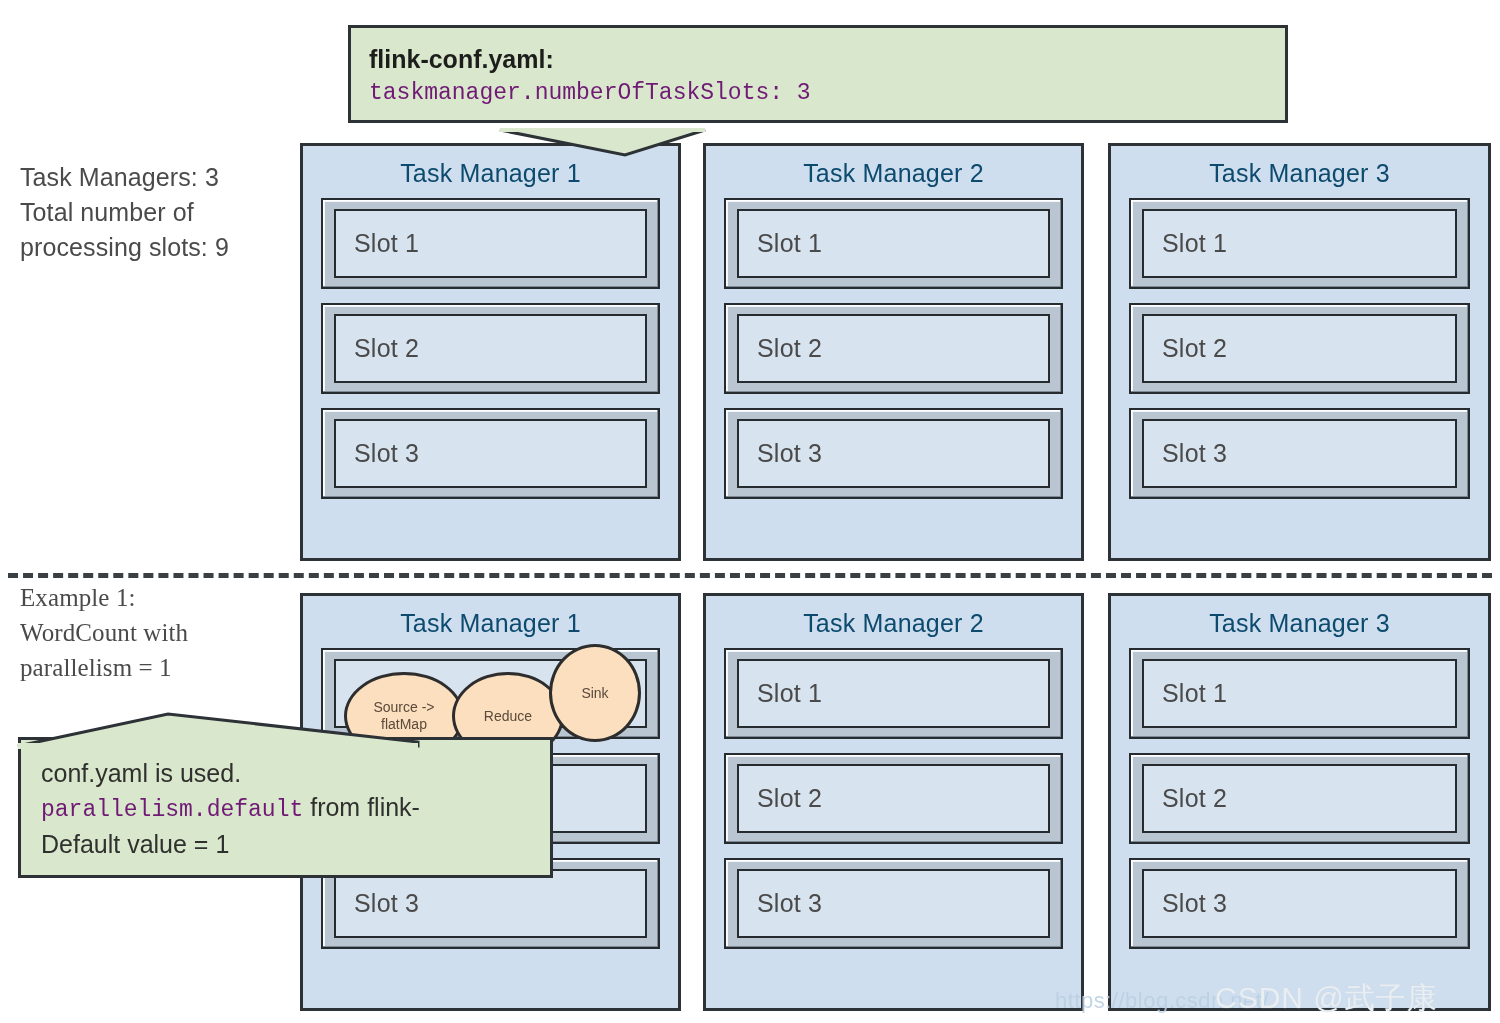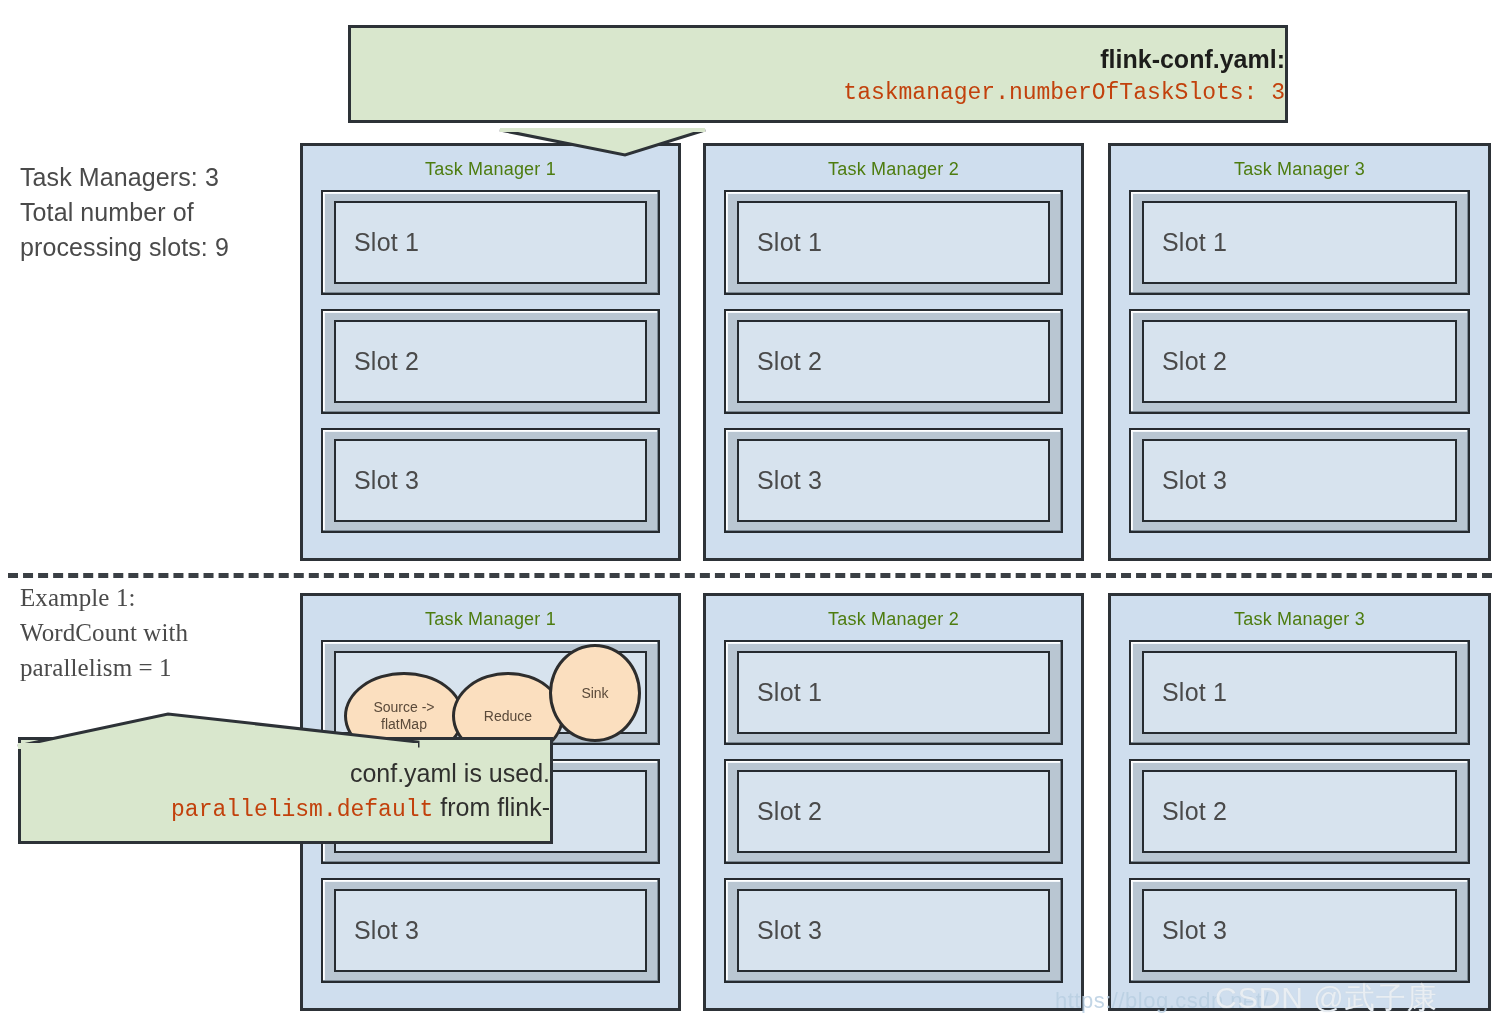--- a/index.html
+++ b/index.html
@@ -30,34 +30,34 @@
 
   
   .tm-panel {
     position: absolute;
     background: #cfdeee;
     border: 3px solid #2d3237;
     box-sizing: border-box;
   }
   .tm-title {
     text-align: center;
-    font-size: 18px;
-    color: #4d7c0f;
+    font-size: 25px;
+    color: #0c4a6e;
     margin-top: 13px;
     margin-bottom: 10px;
     letter-spacing: 0.2px;
   }
   .slots {
     padding: 0 18px 14px 18px;
   }
 
   
   .slot {
     position: relative;
-    height: 105px;
+    height: 91px;
     margin-bottom: 14px;
     background: #b9c6d2;
     border: 2px solid #262b30;
     box-sizing: border-box;
     box-shadow: inset 2px 2px 0 #f2f6fa;
   }
   .slot:last-child { margin-bottom: 4px; }
   .slot-inner {
     position: absolute;
     left: 11px;
@@ -99,26 +99,25 @@
     position: absolute;
     background: #d9e7cd;
     border: 3px solid #2d3237;
     box-sizing: border-box;
     z-index: 40;
   }
   .callout-text {
     font-size: 25px;
     line-height: 34px;
     color: #30302e;
-    text-align: right;
   }
   .mono {
     font-family: "Liberation Mono", monospace;
     font-size: 23px;
-    color: #c2410c;
+    color: #701a75;
   }
   .bold { font-weight: bold; color: #1d1d1b; }
 
   #callout-top { left: 348px; top: 25px; width: 940px; padding: 14px 0 10px 18px; }
   #callout-bottom { left: 18px; top: 737px; width: 535px; padding: 16px 0 14px 20px; }
 
   .tail {
     position: absolute;
     z-index: 41;
     overflow: visible;
@@ -362,16 +361,17 @@
 <svg class="tail" id="tail-bottom" width="420" height="60" style="left:18px; top:706px;">
   <polygon points="0,40 150,8 400,36 400,40" fill="#d9e7cd" stroke="#2d3237" stroke-width="3"></polygon>
   <line x1="0" y1="40" x2="400" y2="40" stroke="#d9e7cd" stroke-width="6"></line>
 </svg>
 
 <div class="callout" id="callout-bottom">
   <div class="callout-text">conf.yaml is used.</div>
   <div class="callout-text">
     <span class="mono">parallelism.default</span><span> from flink-</span>
   </div>
+  <div class="callout-text">Default value = 1</div>
 </div>
 
 <div id="watermark-url">https://blog.csdn.net/</div>
 <div id="watermark-csdn">CSDN @武子康</div>
 
 </body></html>

